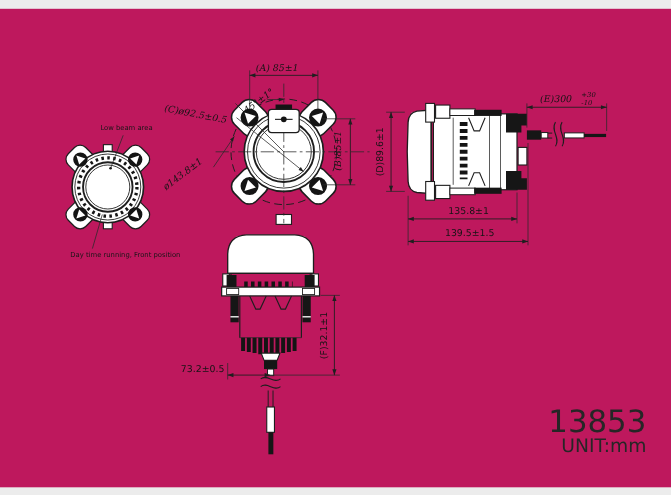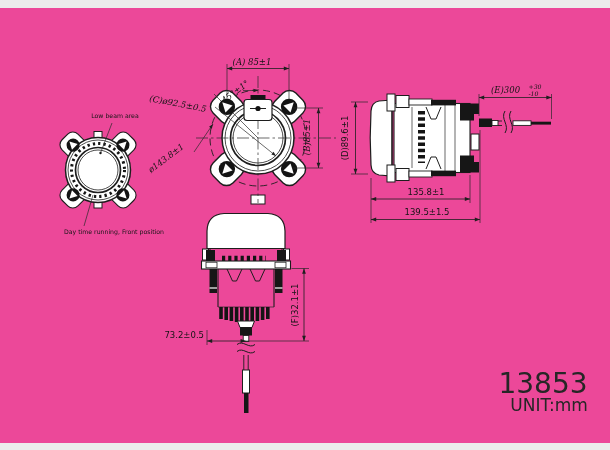--- a/index.html
+++ b/index.html
@@ -1,16 +1,16 @@
 <!DOCTYPE html>
 <html><head>
 <meta charset="utf-8">
 <style>
   html,body{margin:0;padding:0;background:#fff;}
-  .stage{position:relative;width:610px;height:450px;background:#ec4899;overflow:hidden;font-family:"DejaVu Sans",sans-serif;}
+  .stage{position:relative;width:610px;height:450px;background:#be185d;overflow:hidden;font-family:"DejaVu Sans",sans-serif;}
   svg{display:block}
   .edge{fill:#ececec}
   .ln{stroke:#1e1e1e;fill:none}
   .thin{stroke:#2a2a2a;stroke-width:.7;fill:none}
   .dimln{stroke:#1f1f1f;stroke-width:.8;fill:none}
   .dimi{font:italic 8.5px "DejaVu Serif",serif;fill:#141414}
   .dims{font:8.5px "DejaVu Sans",sans-serif;fill:#141414}
   .sup{font:italic 6.2px "DejaVu Serif",serif;fill:#141414}
   .lbl{font:6.2px "DejaVu Sans",sans-serif;fill:#161616}
   .big{font:28px "DejaVu Sans",sans-serif;fill:#262626}

